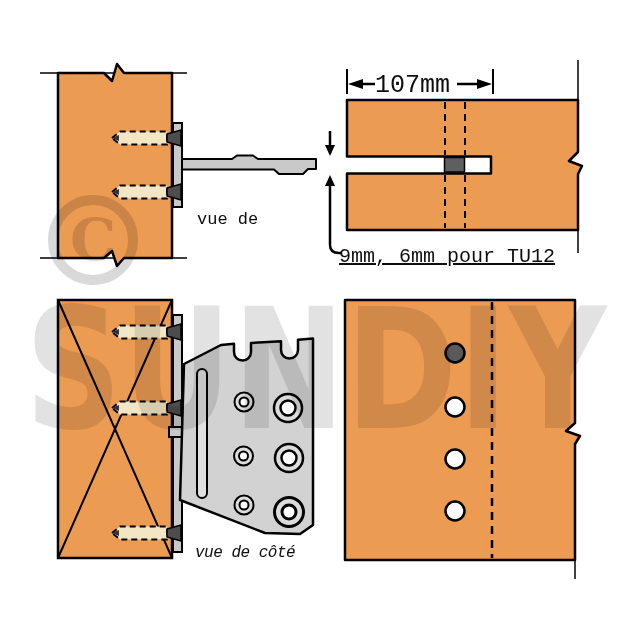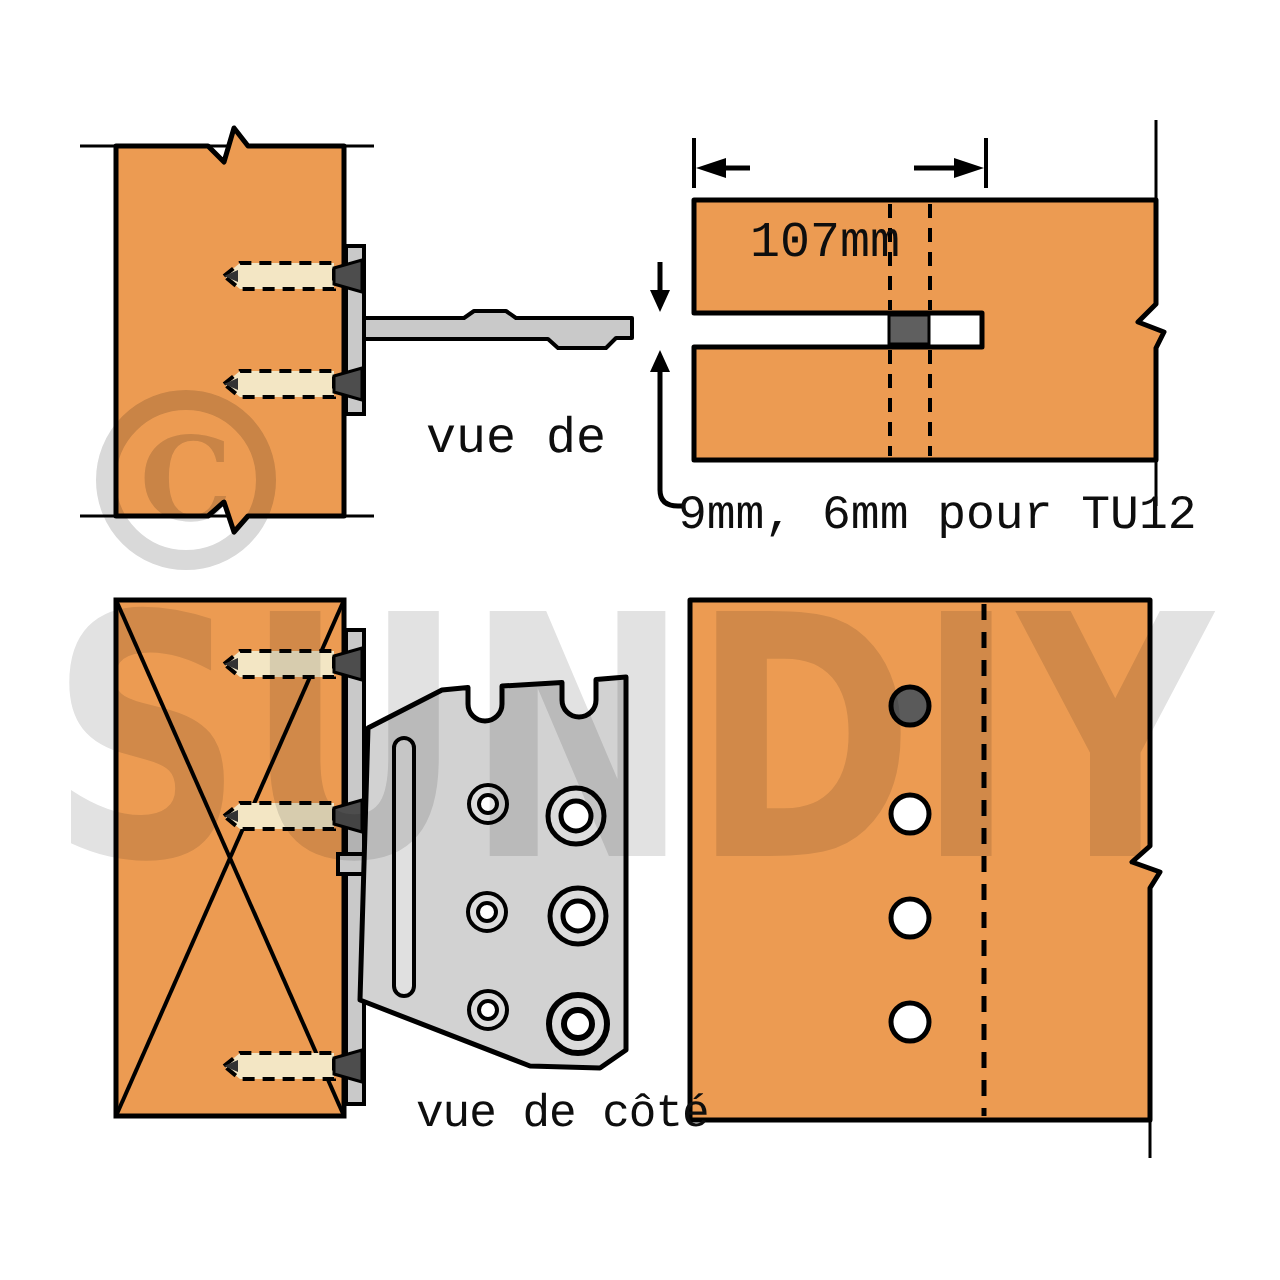--- a/index.html
+++ b/index.html
@@ -1,23 +1,23 @@
 <!DOCTYPE html>
 <html><head>
 <meta charset="utf-8">
 <style>
   html,body{margin:0;padding:0;background:#fff;}
   #stage{position:relative;width:640px;height:640px;overflow:hidden;background:#ffffff;
          font-family:"Liberation Mono","DejaVu Sans Mono",monospace;}
   #drawing{position:absolute;left:0;top:0;z-index:1;}
   .label{position:absolute;color:#0e0e0e;white-space:pre;z-index:2;}
-  .lbl-topview{left:213px;top:205px;font-size:25px;line-height:29px;}
-  .lbl-dim107{left:375px;top:71px;font-size:25px;margin-top:36px;}
-  .lbl-note9mm{left:339px;top:245px;font-size:24px;}
-  .lbl-sideview{left:208px;top:544px;font-size:23px;letter-spacing:-0.5px;}
+  .lbl-topview{left:197px;top:205px;font-size:17px;line-height:29px;}
+  .lbl-dim107{left:375px;top:71px;font-size:25px;}
+  .lbl-note9mm{left:339px;top:245px;font-size:20px;text-decoration:underline;}
+  .lbl-sideview{left:195px;top:544px;font-size:16px;letter-spacing:-0.5px;font-style:italic;}
   .watermark-brand{position:absolute;left:25px;top:286px;z-index:5;
        font-family:"DejaVu Sans","Liberation Sans",sans-serif;font-weight:bold;
        font-size:168px;line-height:168px;color:#e2e2e2;letter-spacing:1px;
        transform:scaleX(0.8);transform-origin:left top;mix-blend-mode:multiply;
        white-space:pre;pointer-events:none;}
   .watermark-copyright{position:absolute;left:48px;top:195px;width:70px;height:70px;
        border:10px solid #d9d9d9;border-radius:50%;display:flex;align-items:center;
        justify-content:center;z-index:5;mix-blend-mode:multiply;color:#d9d9d9;
        font-family:"DejaVu Serif","Liberation Serif",serif;font-weight:bold;
        font-size:58px;pointer-events:none;}

